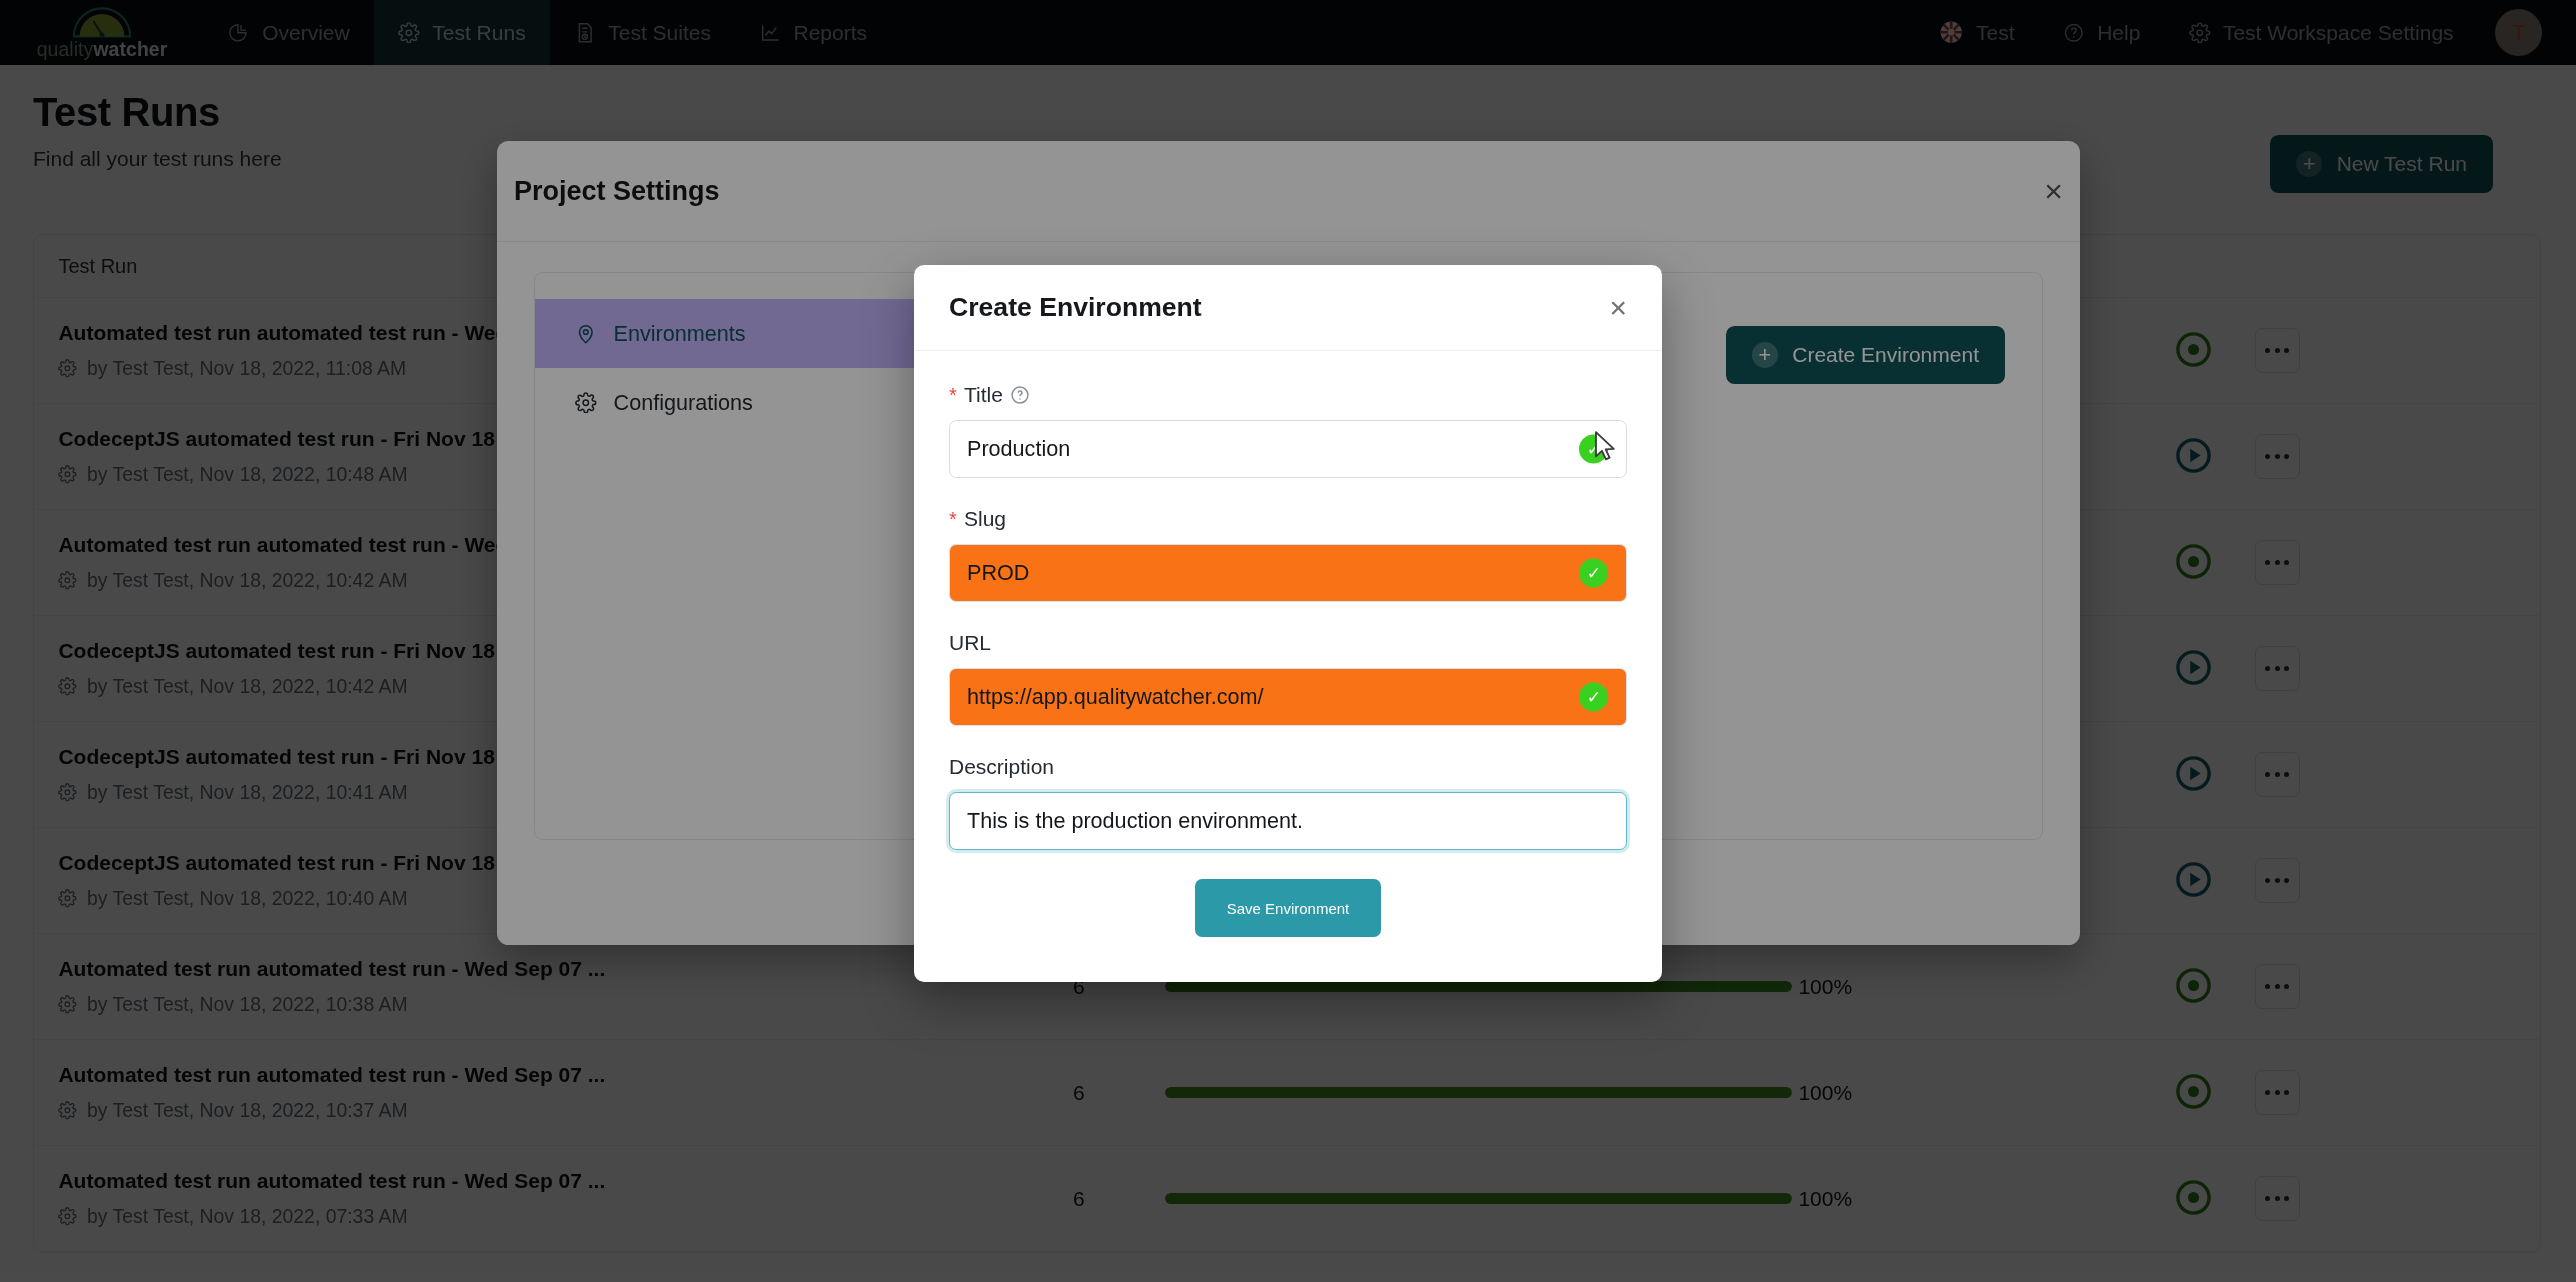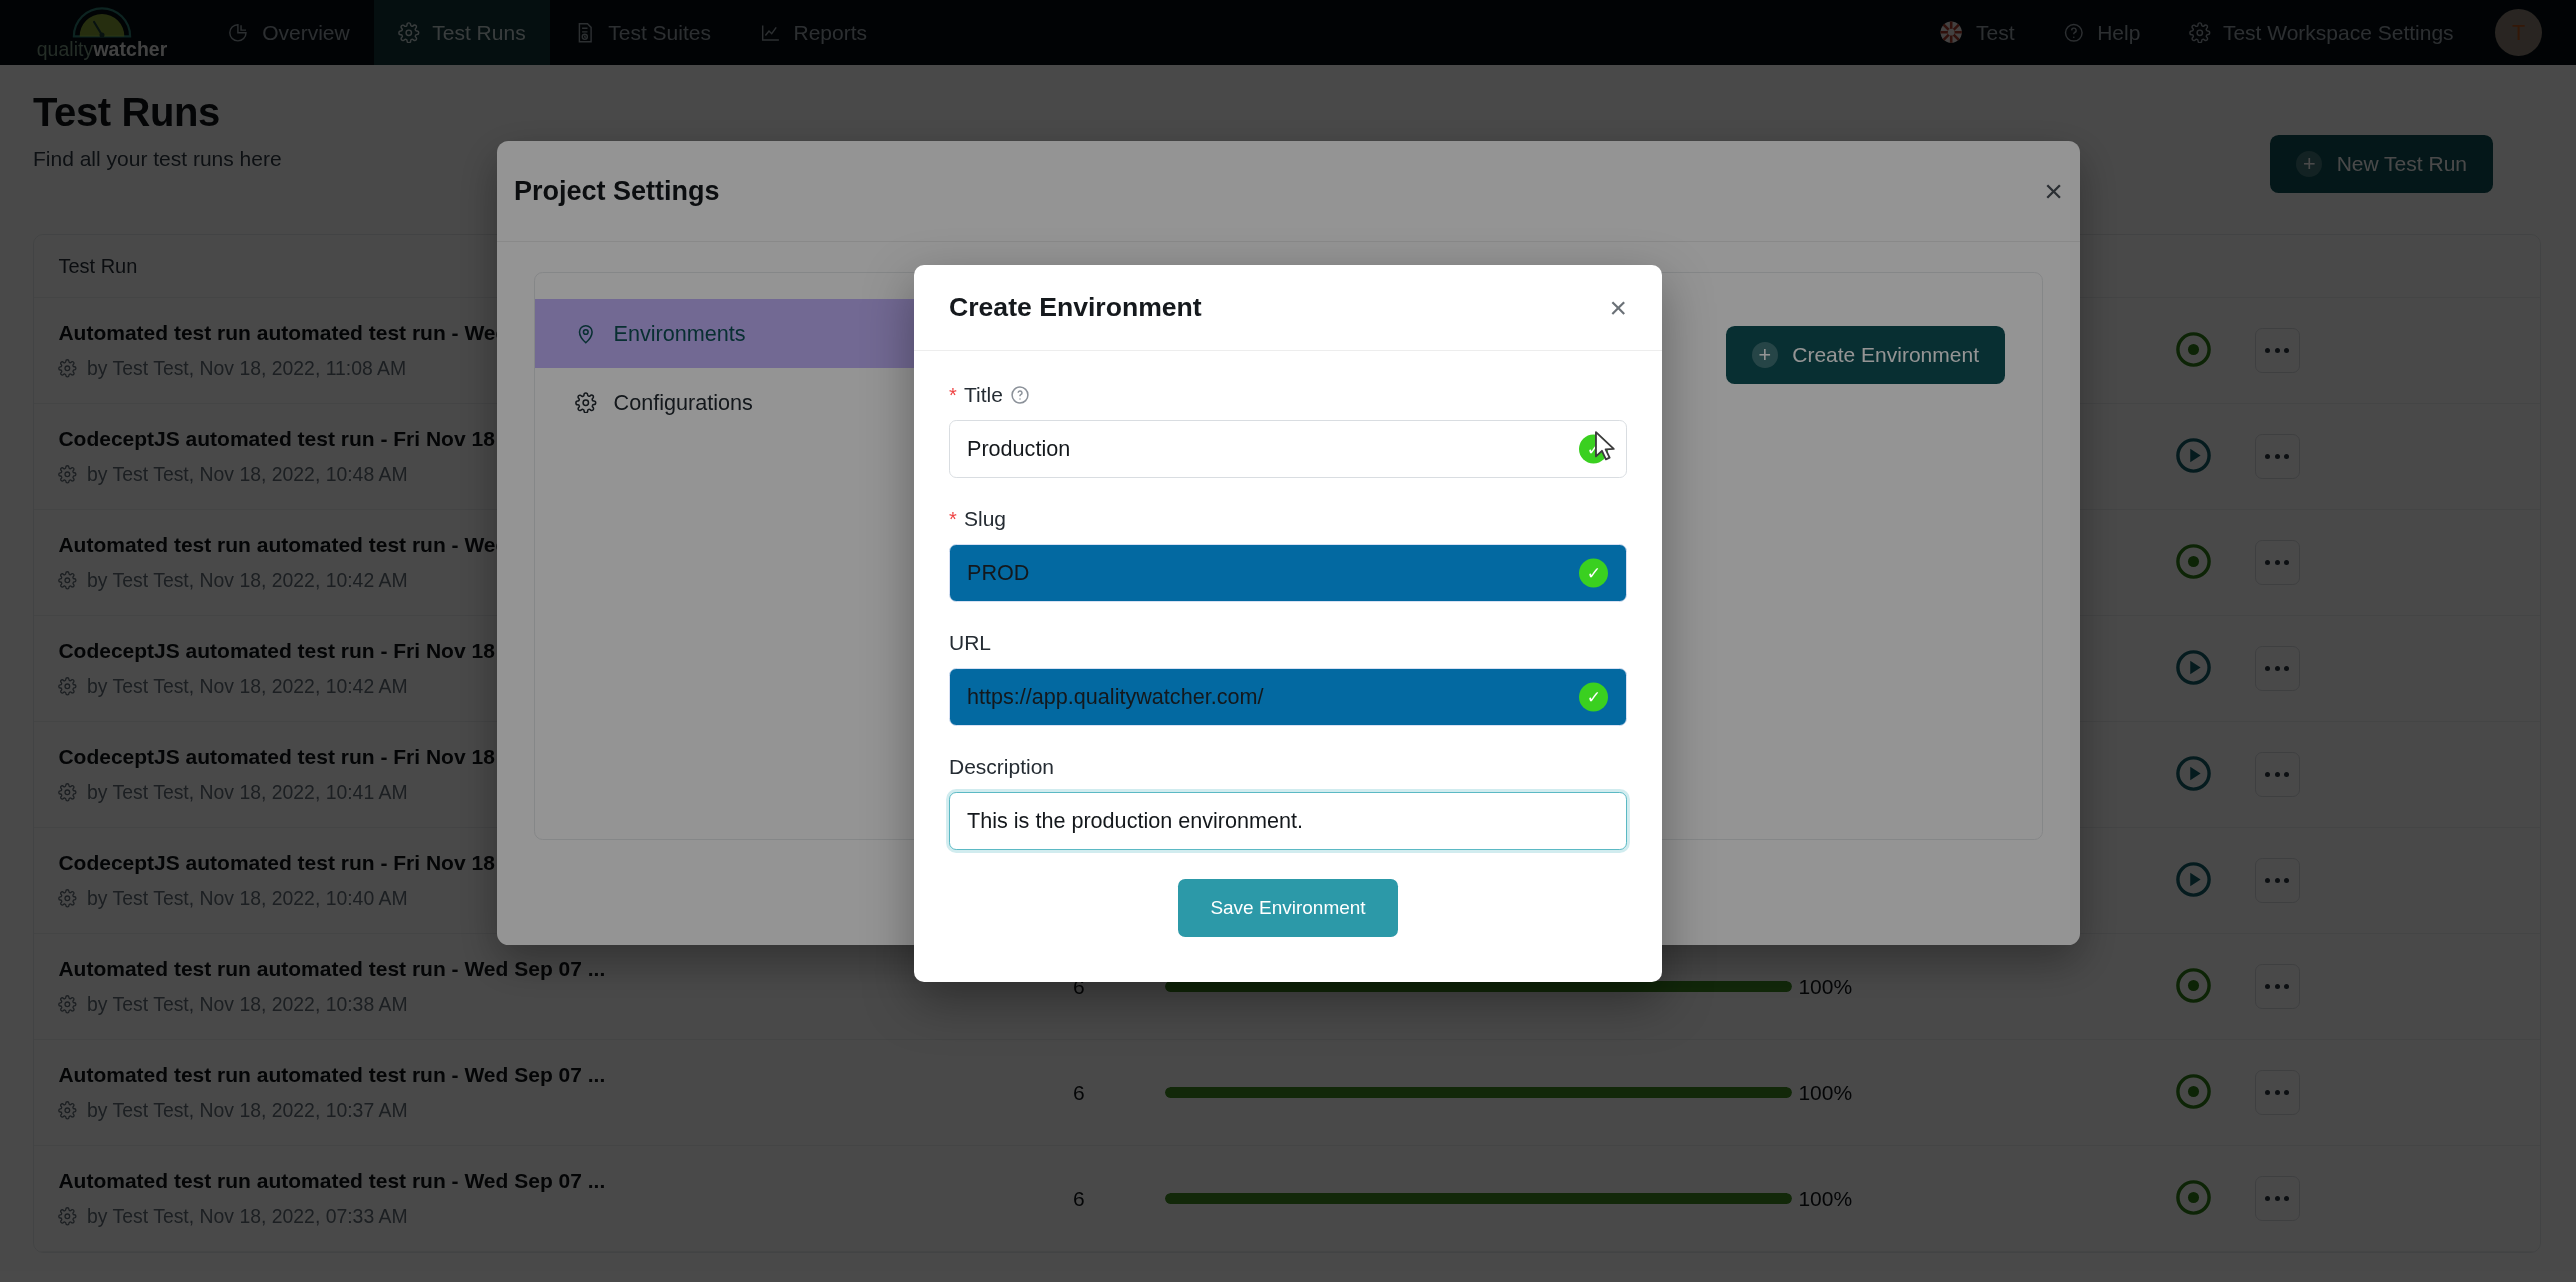--- a/index.html
+++ b/index.html
@@ -140,32 +140,32 @@
   .field { margin-bottom:29px; }
   .field-label { font-size:21px; color:#252c33; margin-bottom:13px; display:flex; align-items:center; gap:7.2px; }
   .req { color:#ef4444; font-size:20px; line-height:1; }
   .help-circle { width:20px;height:20px; }
   .input-wrap { position:relative; }
   .ctl {
     width:100%; height:58px; border-radius:7.2px; border:0.7px solid #d9dde1;
     background:#fff; font-size:21.6px; font-family:inherit; color:#14181c;
     padding:0 58px 0 17px; outline:none;
   }
-  .ctl.filled { background:#0369a1; border-color:#d7e0f3; }
+  .ctl.filled { background:#f97316; border-color:#d7e0f3; }
   .ctl.focused { border:1.4px solid #5bb9c4; box-shadow:0 0 0 2.9px rgba(91,185,196,.28); }
   .ok-badge {
     position:absolute; right:18.7px; top:50%; transform:translateY(-50%);
     width:29px;height:29px;border-radius:50%;background:#3ad020;
     display:flex;align-items:center;justify-content:center;
     color:#fff;font-size:17px;
   }
   .save-row { display:flex; justify-content:center; margin-top:18.7px; }
   .save-btn {
     background:#2c99a8; color:#fff; border:none; border-radius:7.2px;
-    height:58px; padding:0 32px; font-size:19px; font-family:inherit; cursor:pointer;
+    height:58px; padding:0 32px; font-size:15px; font-family:inherit; cursor:pointer;
   }
   
   .cursor { position:absolute; left:1593px; top:431px; width:24.4px; height:30px; }
 </style>
 </head>
 <body>
 
 <div id="root">
 
   <div id="app-bg">

